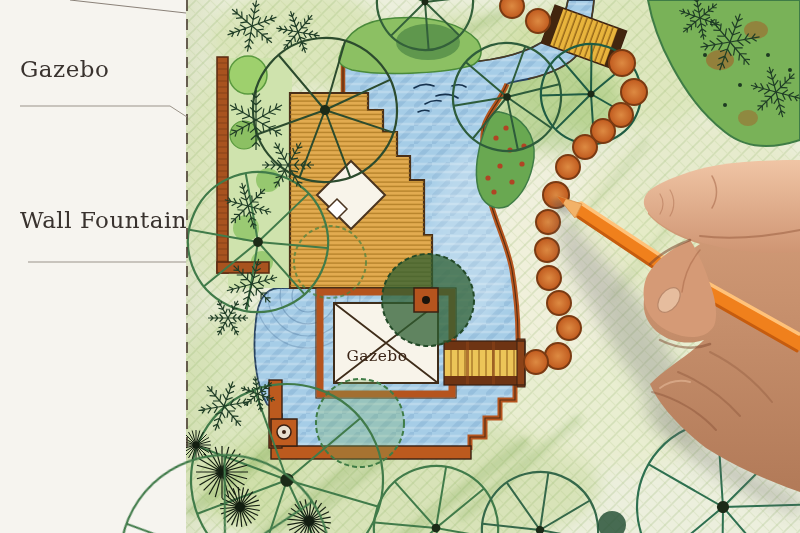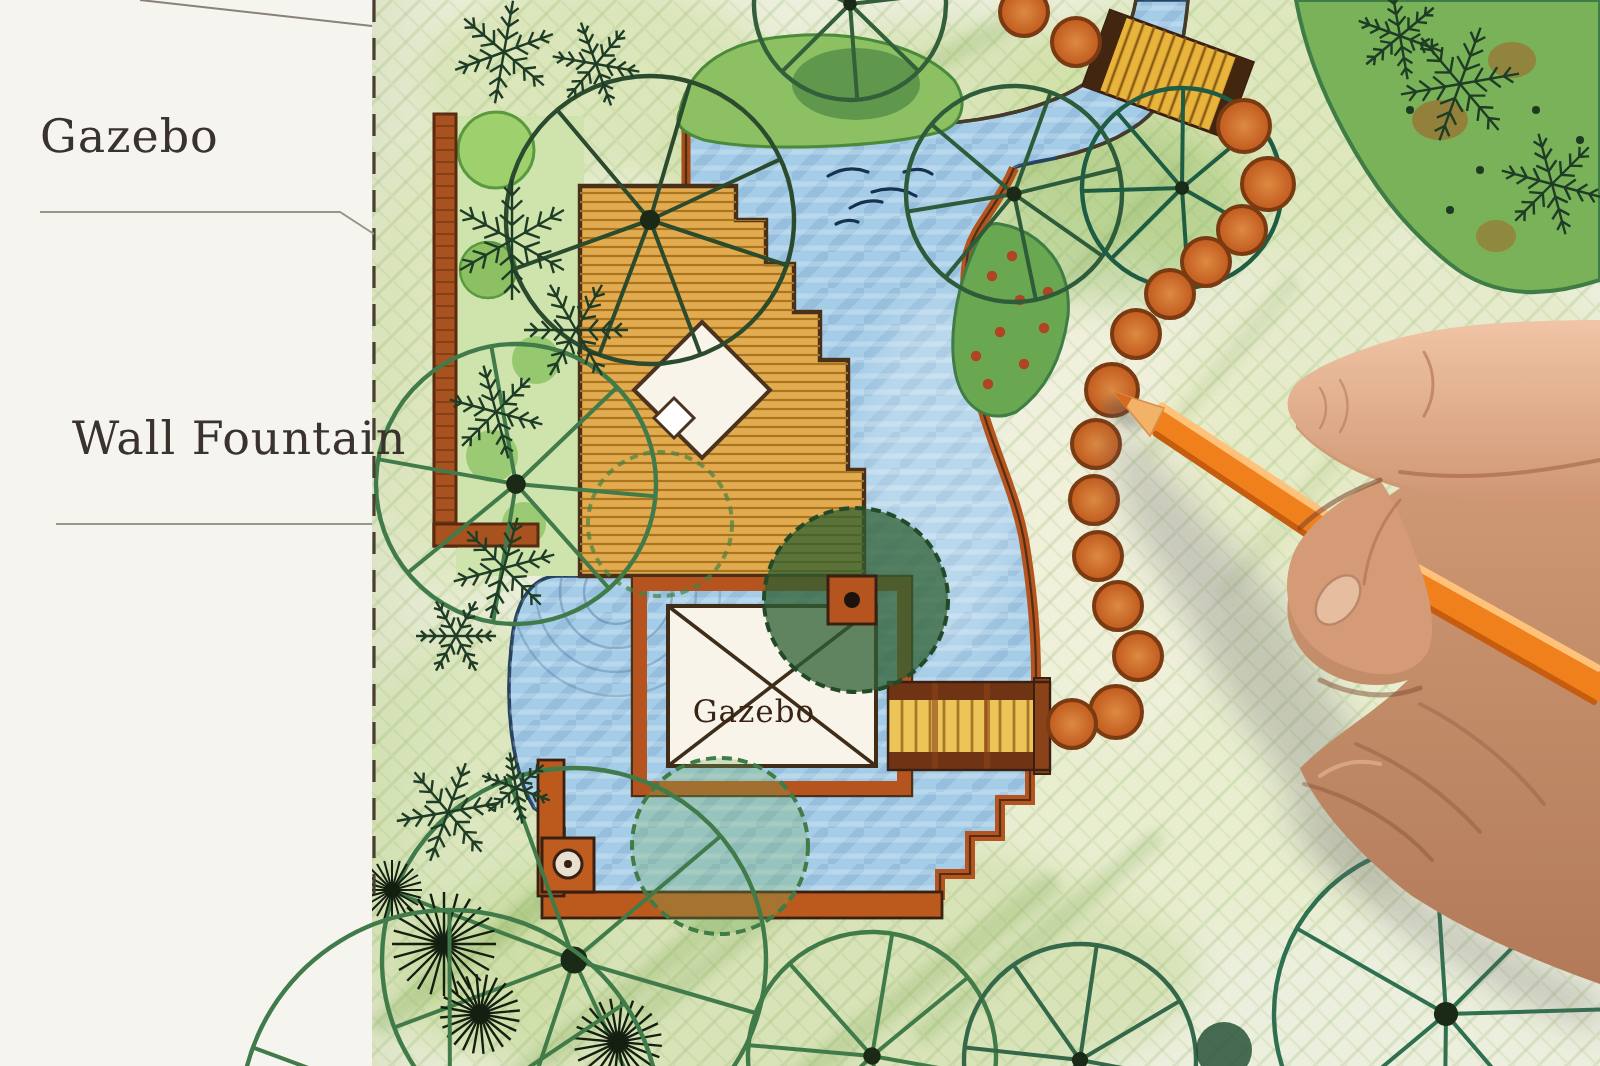--- a/index.html
+++ b/index.html
@@ -1,21 +1,21 @@
 <!DOCTYPE html>
 <html><head>
 <meta charset="utf-8">
 <style>
   html,body{margin:0;padding:0;background:#888;}
   .scene{position:relative;width:800px;height:533px;overflow:hidden;background:#f6f4ef;
          font-family:"DejaVu Serif","Liberation Serif",serif;}
   .scene svg{position:absolute;left:0;top:0;}
   .plan-label{position:absolute;color:#39322e;font-size:23px;letter-spacing:.5px;line-height:1;}
   .lbl-patio{left:20px;top:58px;}
-  .lbl-wf{left:36px;top:209px;}
+  .lbl-wf{left:20px;top:209px;}
   .tcirc{fill:none;stroke:currentColor;stroke-width:2.2;vector-effect:non-scaling-stroke;}
   .tspoke{fill:none;stroke:currentColor;stroke-width:2;vector-effect:non-scaling-stroke;}
   .fernuse{stroke:#1f3d26;fill:none;}
   .urchinuse{stroke:#141f12;fill:none;}
 </style>
 </head>
 <body>
 
 <div class="scene">
 <svg width="800" height="533" viewBox="0 0 800 533">

